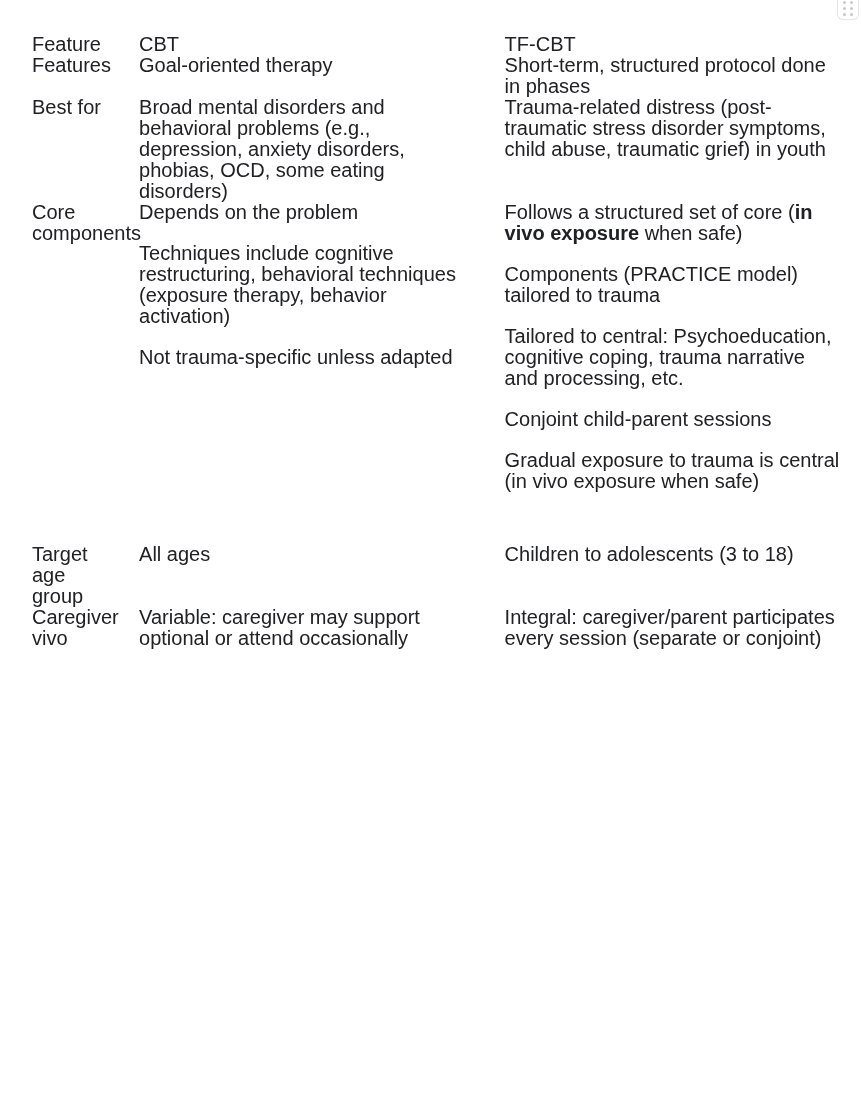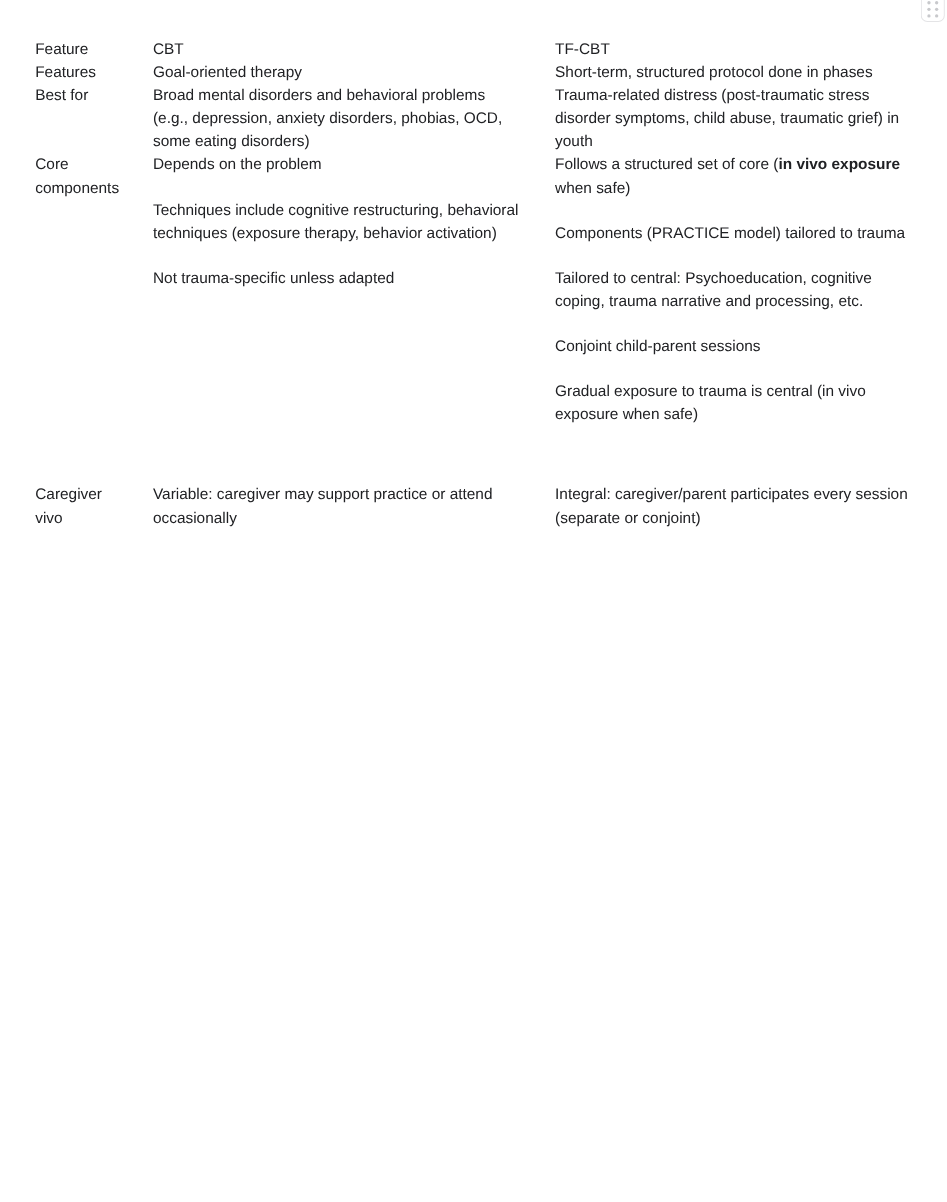--- a/index.html
+++ b/index.html
@@ -66,21 +66,21 @@
   table.compare col.c-cbt     { width: 351px; }
   table.compare col.c-tfcbt   { width: 347px; }
 
   table.compare td,
   table.compare th {
     border: none;
     padding: 0 16px 0 0;
     vertical-align: top;
     text-align: left;
     font-weight: normal;
-    font-size: 14px;
+    font-size: 20px;
     line-height: 21px;
     color: #202124;
   }
   table.compare tr > *:first-child { padding-left: 32px; }
   table.compare tr > *:nth-child(2) { padding-left: 3px; padding-right: 29px; }
   table.compare tr > *:nth-child(3) { padding-left: 4px; padding-right: 20px; }
 
   
   tr.head-row > * { padding-bottom: 58px; }
 
@@ -150,23 +150,32 @@
           </td>
           <td class="cell">
             <p><span>Follows a structured set of core (</span><b>in vivo exposure</b><span> when safe)</span></p>
             <p><span>Components (PRACTICE model) tailored to trauma</span></p>
             <p><span>Tailored to central: Psychoeducation, cognitive coping, trauma narrative and processing, etc.</span></p>
             <p><span>Conjoint child-parent sessions</span></p>
             <p><span>Gradual exposure to trauma is central (in vivo exposure when safe)</span></p>
           </td>
         </tr>
         <tr class="body-row">
+          <td class="cell">Target age group</td>
+          <td class="cell">
+            <p>All ages</p>
+          </td>
+          <td class="cell">
+            <p>Children to adolescents (3 to 18)</p>
+          </td>
+        </tr>
+        <tr class="body-row">
           <td class="cell">Caregiver vivo</td>
           <td class="cell">
-            <p>Variable: caregiver may support practice or attend occasionally</p>
+            <p>Variable: caregiver may support optional or attend occasionally</p>
           </td>
           <td class="cell">
             <p>Integral: caregiver/parent participates every session (separate or conjoint)</p>
           </td>
         </tr>
       </tbody>
   </table>
 </div>
 
 </body></html>

